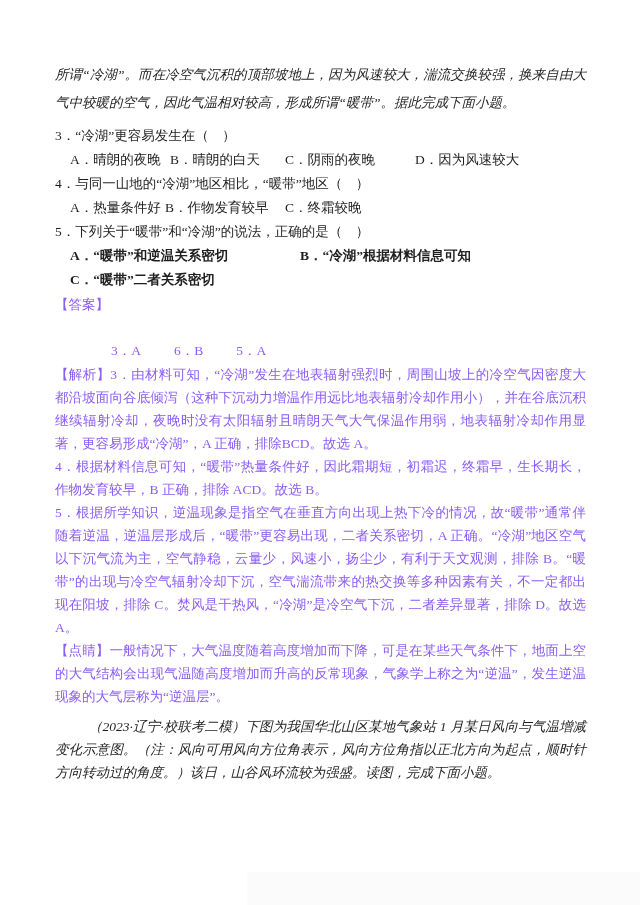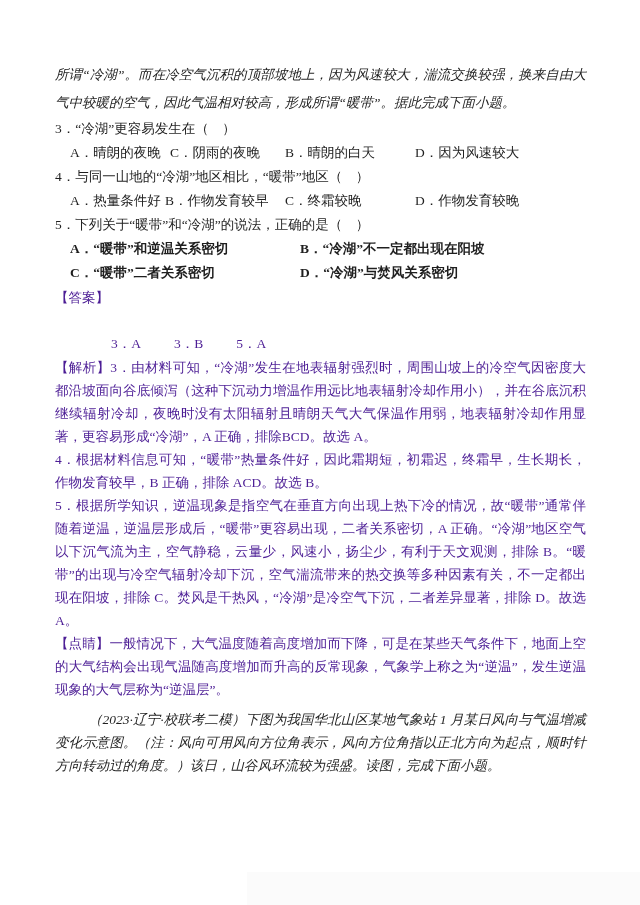--- a/index.html
+++ b/index.html
@@ -13,37 +13,37 @@
   }
   .page { position: absolute; inset: 0; background: #ffffff; }
   .content {
     position: absolute;
     left: 55px; right: 54px; top: 61px;
     font-size: 13.5px;
   }
   p { margin: 0; }
   .just { text-align: justify; }
   .kaiti { font-style: italic; line-height: 28px; }
-  .intro { }
+  .intro { margin-bottom: 7px; }
   .qa-line { line-height: 24px; }
   .opts { display: flex; padding-left: 15px; line-height: 24px; }
   .opts-q3 .opt:nth-child(1) { width: 100px; }
   .opts-q3 .opt:nth-child(2) { width: 115px; }
   .opts-q3 .opt:nth-child(3) { width: 130px; }
   .opts-q4 .opt:nth-child(1) { width: 95px; }
   .opts-q4 .opt:nth-child(2) { width: 120px; }
   .opts-q4 .opt:nth-child(3) { width: 130px; }
   .opts-grid {
     display: grid;
     grid-template-columns: 230px auto;
     padding-left: 15px;
     line-height: 24px;
     font-weight: bold;
   }
-  .red { color: #4c1d95; line-height: 23px; }
+  .red { color: #8b5cf6; line-height: 23px; }
   .answer-line { display: flex; line-height: 24px; margin-top: 1px; }
   .answer-line .ans-item { margin-left: 2px; margin-right: 31px; margin-top: 46px; }
   .tag { letter-spacing: 0; }
   .final-para { margin-top: 7px; line-height: 23px; text-indent: 2.5em; }
   .kaiti-block { line-height: 23px; }
   .watermark {
     position: absolute;
     left: 247px; top: 872px;
     width: 393px; height: 33px;
     background: #fbfbfb;
@@ -54,50 +54,48 @@
 
 <div class="page">
   <div class="content">
 
     <p class="kaiti intro just">所谓“冷湖”。而在冷空气沉积的顶部坡地上，因为风速较大，湍流交换较强，换来自由大气中较暖的空气，因此气温相对较高，形成所谓“暖带”。据此完成下面小题。</p>
 
     <div>
       <p class="qa-line">3．“冷湖”更容易发生在（　）</p>
       <div class="opts opts-q3">
         <span class="opt">A．晴朗的夜晚</span>
+        <span class="opt">B．晴朗的白天</span>
         <span class="opt">C．阴雨的夜晚</span>
-        <span class="opt">B．晴朗的白天</span>
         <span class="opt">D．因为风速较大</span>
       </div>
     </div>
 
     <div>
       <p class="qa-line">4．与同一山地的“冷湖”地区相比，“暖带”地区（　）</p>
       <div class="opts opts-q4">
         <span class="opt">A．热量条件好</span>
         <span class="opt">B．作物发育较早</span>
         <span class="opt">C．终霜较晚</span>
-        <span class="opt">D．作物发育较晚</span>
       </div>
     </div>
 
     <div>
       <p class="qa-line">5．下列关于“暖带”和“冷湖”的说法，正确的是（　）</p>
       <div class="opts-grid">
         <span class="opt">A．“暖带”和逆温关系密切</span>
-        <span class="opt">B．“冷湖”不一定都出现在阳坡</span>
+        <span class="opt">B．“冷湖”根据材料信息可知</span>
         <span class="opt">C．“暖带”二者关系密切</span>
-        <span class="opt">D．“冷湖”与焚风关系密切</span>
       </div>
     </div>
 
     <div class="red answer-line">
       <span class="tag">【答案】</span>
       <span class="ans-item">3．A</span>
-      <span class="ans-item">3．B</span>
+      <span class="ans-item">6．B</span>
       <span class="ans-item">5．A</span>
     </div>
 
     <p class="red just"><span class="tag">【解析】</span><span>3．由材料可知，“冷湖”发生在地表辐射强烈时，周围山坡上的冷空气因密度大都沿坡面向谷底倾泻（这种下沉动力增温作用远比地表辐射冷却作用小），并在谷底沉积继续辐射冷却，夜晚时没有太阳辐射且晴朗天气大气保温作用弱，地表辐射冷却作用显著，更容易形成“冷湖”，A 正确，排除BCD。故选 A。</span></p>
 
     <p class="red just">4．根据材料信息可知，“暖带”热量条件好，因此霜期短，初霜迟，终霜早，生长期长，作物发育较早，B 正确，排除 ACD。故选 B。</p>
 
     <p class="red just">5．根据所学知识，逆温现象是指空气在垂直方向出现上热下冷的情况，故“暖带”通常伴随着逆温，逆温层形成后，“暖带”更容易出现，二者关系密切，A 正确。“冷湖”地区空气以下沉气流为主，空气静稳，云量少，风速小，扬尘少，有利于天文观测，排除 B。“暖带”的出现与冷空气辐射冷却下沉，空气湍流带来的热交换等多种因素有关，不一定都出现在阳坡，排除 C。焚风是干热风，“冷湖”是冷空气下沉，二者差异显著，排除 D。故选 A。</p>
 
     <p class="red just"><span class="tag">【点睛】</span><span>一般情况下，大气温度随着高度增加而下降，可是在某些天气条件下，地面上空的大气结构会出现气温随高度增加而升高的反常现象，气象学上称之为“逆温”，发生逆温现象的大气层称为“逆温层”。</span></p>

